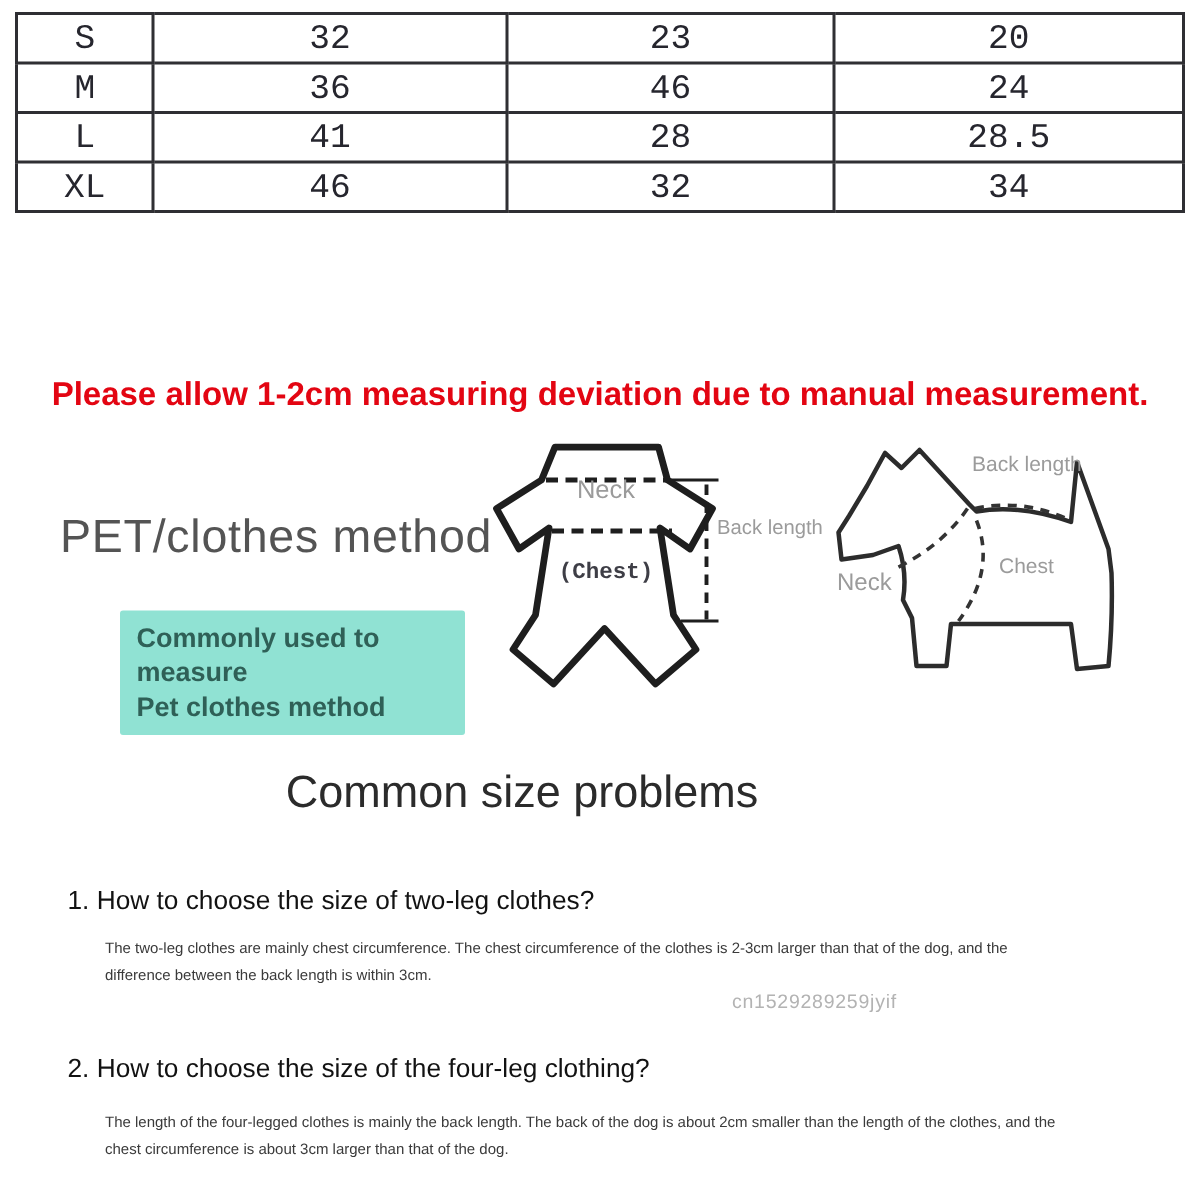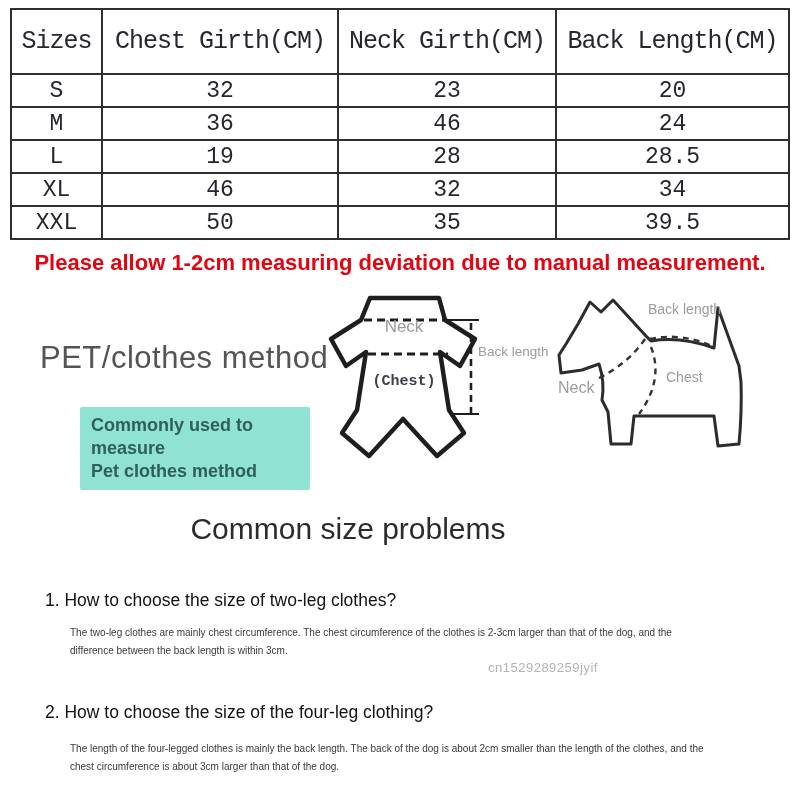--- a/index.html
+++ b/index.html
@@ -67,55 +67,43 @@
 <body>
 
 <table class="size-table">
   <colgroup>
     <col style="width:91px">
       <col style="width:236px">
       <col style="width:218px">
       <col style="width:233px">
   </colgroup>
   <tbody>
-      <tr>
-    <th>Sizes</th>
-    <th>Chest Girth(CM)</th>
-    <th>Neck Girth(CM)</th>
-    <th>Back Length(CM)</th>
-  </tr>
   <tr>
     <td>S</td>
     <td>32</td>
     <td>23</td>
     <td>20</td>
   </tr>
   <tr>
     <td>M</td>
     <td>36</td>
     <td>46</td>
     <td>24</td>
   </tr>
   <tr>
     <td>L</td>
-    <td>19</td>
+    <td>41</td>
     <td>28</td>
     <td>28.5</td>
   </tr>
   <tr>
     <td>XL</td>
     <td>46</td>
     <td>32</td>
     <td>34</td>
-  </tr>
-  <tr>
-    <td>XXL</td>
-    <td>50</td>
-    <td>35</td>
-    <td>39.5</td>
   </tr>
 </tbody>
   </table>
 
 <div class="notice" id="notice-el" style="color: rgb(227, 5, 18);">Please allow 1-2cm measuring deviation due to manual measurement.</div>
 
 <div class="pet-title">PET/clothes method</div>
 
 <div class="teal-box" id="teal-box-el" style="background: rgb(144, 226, 211); color: rgb(47, 96, 87);">
   <div>Commonly used to measure</div>

